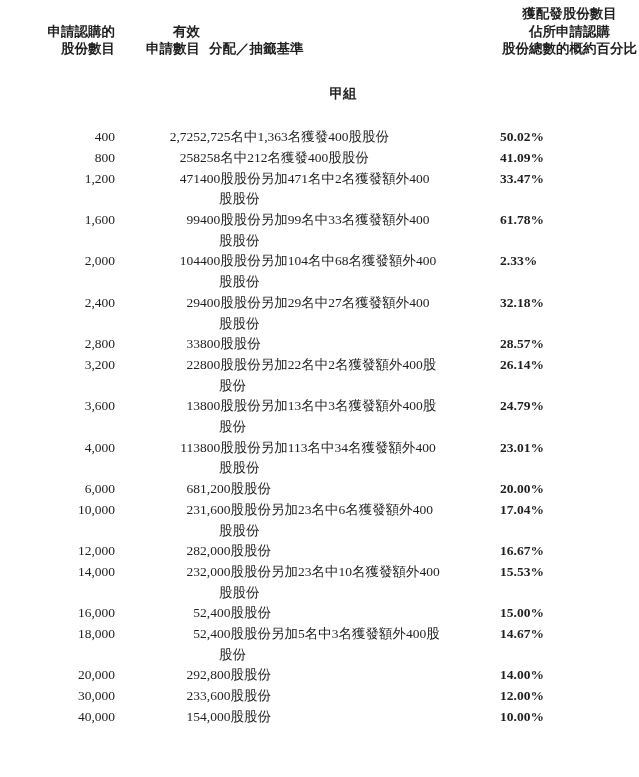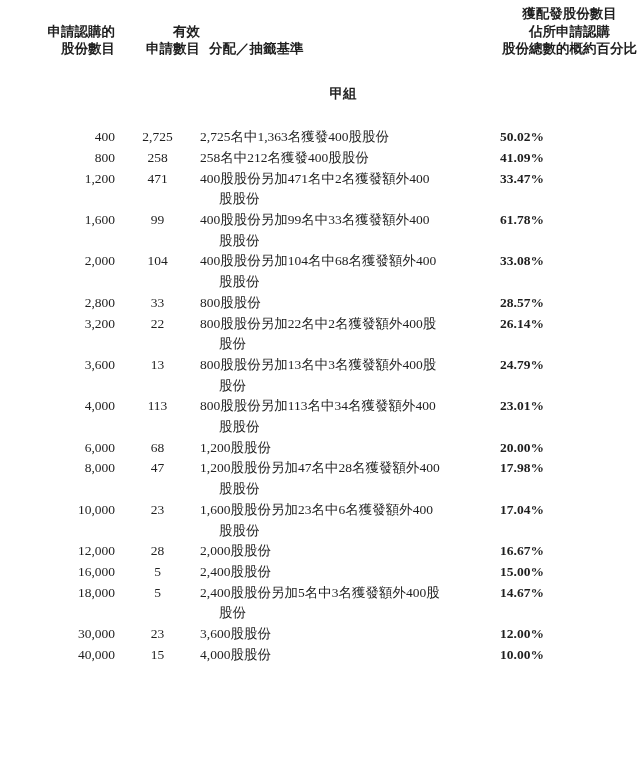--- a/index.html
+++ b/index.html
@@ -43,21 +43,21 @@
     padding: 26px 0 23px 47px;
   }
 
   
   tbody.rows td {
     vertical-align: top;
     line-height: 20.7px;
     padding: 0;
   }
   td.v-applied { text-align: right; padding-right: 10px; margin-top: 36px; }
-  td.v-valid   { text-align: center; padding-right: 4px; margin-top: 29px; }
+  td.v-valid   { text-align: right; padding-right: 4px; margin-top: 29px; }
   td.v-basis   { text-align: left;  padding-left: 9px; white-space: nowrap; margin-top: 18px; }
   td.v-pct     { text-align: left; padding-right: 46px; font-weight: bold; }
   .basis-line.cont { padding-left: 19px; }
 </style>
 </head>
 <body>
 
 <div class="page">
   <table class="alloc-table">
     <colgroup>
@@ -126,21 +126,30 @@
           </td>
     <td class="v-pct">61.78%</td>
   </tr>
         <tr>
     <td class="v-applied">2,000</td>
     <td class="v-valid">104</td>
     <td class="v-basis">
             <div class="basis-line">400股股份另加104名中68名獲發額外400</div>
             <div class="basis-line cont">股股份</div>
           </td>
-    <td class="v-pct">33.08%</td>
+    <td class="v-pct">2.33%</td>
+  </tr>
+        <tr>
+    <td class="v-applied">2,400</td>
+    <td class="v-valid">29</td>
+    <td class="v-basis">
+            <div class="basis-line">400股股份另加29名中27名獲發額外400</div>
+            <div class="basis-line cont">股股份</div>
+          </td>
+    <td class="v-pct">32.18%</td>
   </tr>
         <tr>
     <td class="v-applied">2,800</td>
     <td class="v-valid">33</td>
     <td class="v-basis">
             <div class="basis-line">800股股份</div>
           </td>
     <td class="v-pct">28.57%</td>
   </tr>
         <tr>
@@ -172,61 +181,69 @@
   </tr>
         <tr>
     <td class="v-applied">6,000</td>
     <td class="v-valid">68</td>
     <td class="v-basis">
             <div class="basis-line">1,200股股份</div>
           </td>
     <td class="v-pct">20.00%</td>
   </tr>
         <tr>
-    <td class="v-applied">8,000</td>
-    <td class="v-valid">47</td>
-    <td class="v-basis">
-            <div class="basis-line">1,200股股份另加47名中28名獲發額外400</div>
-            <div class="basis-line cont">股股份</div>
-          </td>
-    <td class="v-pct">17.98%</td>
-  </tr>
-        <tr>
     <td class="v-applied">10,000</td>
     <td class="v-valid">23</td>
     <td class="v-basis">
             <div class="basis-line">1,600股股份另加23名中6名獲發額外400</div>
             <div class="basis-line cont">股股份</div>
           </td>
     <td class="v-pct">17.04%</td>
   </tr>
         <tr>
     <td class="v-applied">12,000</td>
     <td class="v-valid">28</td>
     <td class="v-basis">
             <div class="basis-line">2,000股股份</div>
           </td>
     <td class="v-pct">16.67%</td>
   </tr>
         <tr>
+    <td class="v-applied">14,000</td>
+    <td class="v-valid">23</td>
+    <td class="v-basis">
+            <div class="basis-line">2,000股股份另加23名中10名獲發額外400</div>
+            <div class="basis-line cont">股股份</div>
+          </td>
+    <td class="v-pct">15.53%</td>
+  </tr>
+        <tr>
     <td class="v-applied">16,000</td>
     <td class="v-valid">5</td>
     <td class="v-basis">
             <div class="basis-line">2,400股股份</div>
           </td>
     <td class="v-pct">15.00%</td>
   </tr>
         <tr>
     <td class="v-applied">18,000</td>
     <td class="v-valid">5</td>
     <td class="v-basis">
             <div class="basis-line">2,400股股份另加5名中3名獲發額外400股</div>
             <div class="basis-line cont">股份</div>
           </td>
     <td class="v-pct">14.67%</td>
+  </tr>
+        <tr>
+    <td class="v-applied">20,000</td>
+    <td class="v-valid">29</td>
+    <td class="v-basis">
+            <div class="basis-line">2,800股股份</div>
+          </td>
+    <td class="v-pct">14.00%</td>
   </tr>
         <tr>
     <td class="v-applied">30,000</td>
     <td class="v-valid">23</td>
     <td class="v-basis">
             <div class="basis-line">3,600股股份</div>
           </td>
     <td class="v-pct">12.00%</td>
   </tr>
         <tr>

